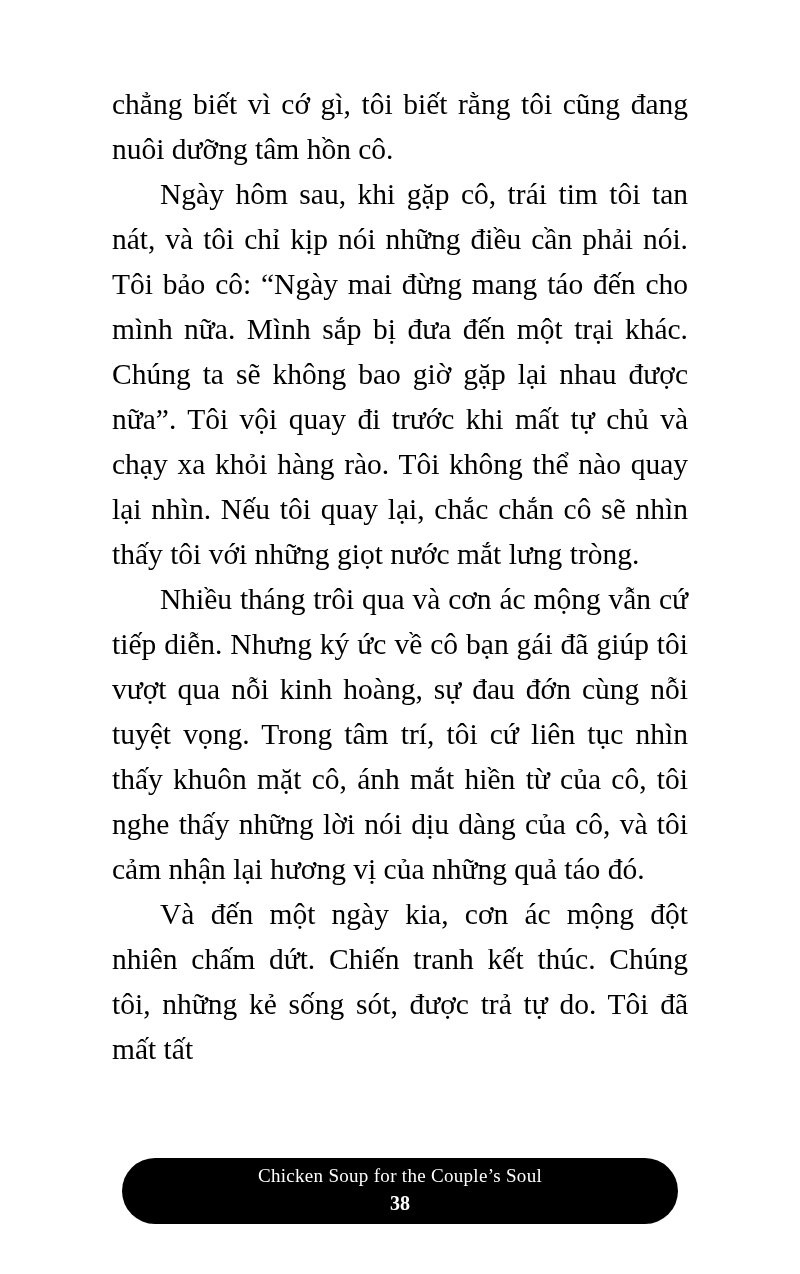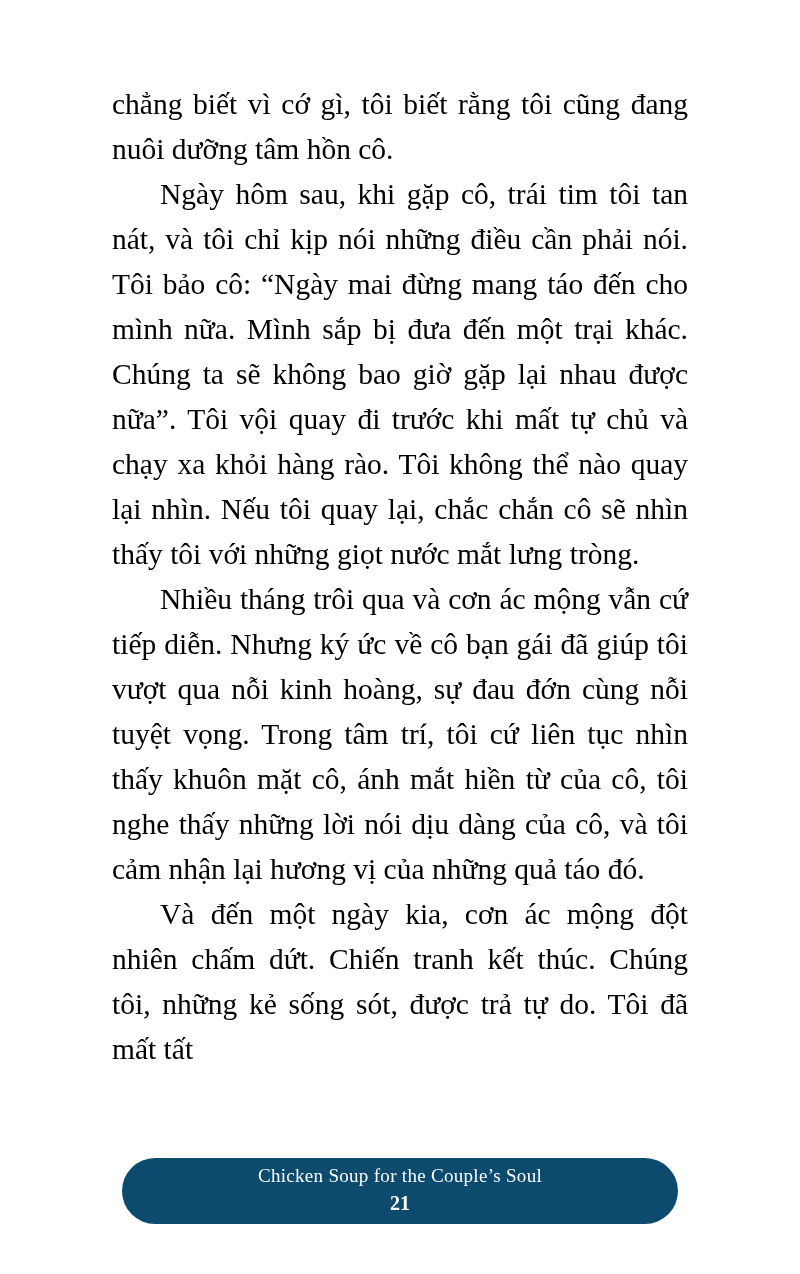--- a/index.html
+++ b/index.html
@@ -50,21 +50,21 @@
     bottom: 44px;
     height: 72px;
     display: flex;
     justify-content: center;
     align-items: flex-start;
   }
   .footer-badge {
     position: relative;
     width: 556px;
     height: 66px;
-    background: #0c4a6e;
+    background: #000000;
     border-radius: 34px;
     display: flex;
     flex-direction: column;
     align-items: center;
     justify-content: flex-start;
     padding-top: 6px;
     box-sizing: border-box;
   }
   .footer-title {
     color: #ffffff;
@@ -91,17 +91,17 @@
   <div class="text-column">
     <p class="para">chẳng biết vì cớ gì, tôi biết rằng tôi cũng đang nuôi dưỡng tâm hồn cô.</p>
     <p class="para indent">Ngày hôm sau, khi gặp cô, trái tim tôi tan nát, và tôi chỉ kịp nói những điều cần phải nói. Tôi bảo cô: “Ngày mai đừng mang táo đến cho mình nữa. Mình sắp bị đưa đến một trại khác. Chúng ta sẽ không bao giờ gặp lại nhau được nữa”. Tôi vội quay đi trước khi mất tự chủ và chạy xa khỏi hàng rào. Tôi không thể nào quay lại nhìn. Nếu tôi quay lại, chắc chắn cô sẽ nhìn thấy tôi với những giọt nước mắt lưng tròng.</p>
     <p class="para indent">Nhiều tháng trôi qua và cơn ác mộng vẫn cứ tiếp diễn. Nhưng ký ức về cô bạn gái đã giúp tôi vượt qua nỗi kinh hoàng, sự đau đớn cùng nỗi tuyệt vọng. Trong tâm trí, tôi cứ liên tục nhìn thấy khuôn mặt cô, ánh mắt hiền từ của cô, tôi nghe thấy những lời nói dịu dàng của cô, và tôi cảm nhận lại hương vị của những quả táo đó.</p>
     <p class="para indent">Và đến một ngày kia, cơn ác mộng đột nhiên chấm dứt. Chiến tranh kết thúc. Chúng tôi, những kẻ sống sót, được trả tự do. Tôi đã mất tất</p>
   </div>
 
   <div class="footer">
     <div class="footer-badge">
       <div class="footer-title">Chicken Soup for the Couple’s Soul</div>
-      <div class="footer-page-number">21</div>
+      <div class="footer-page-number">38</div>
     </div>
   </div>
 
 </div>
 
 </body></html>

